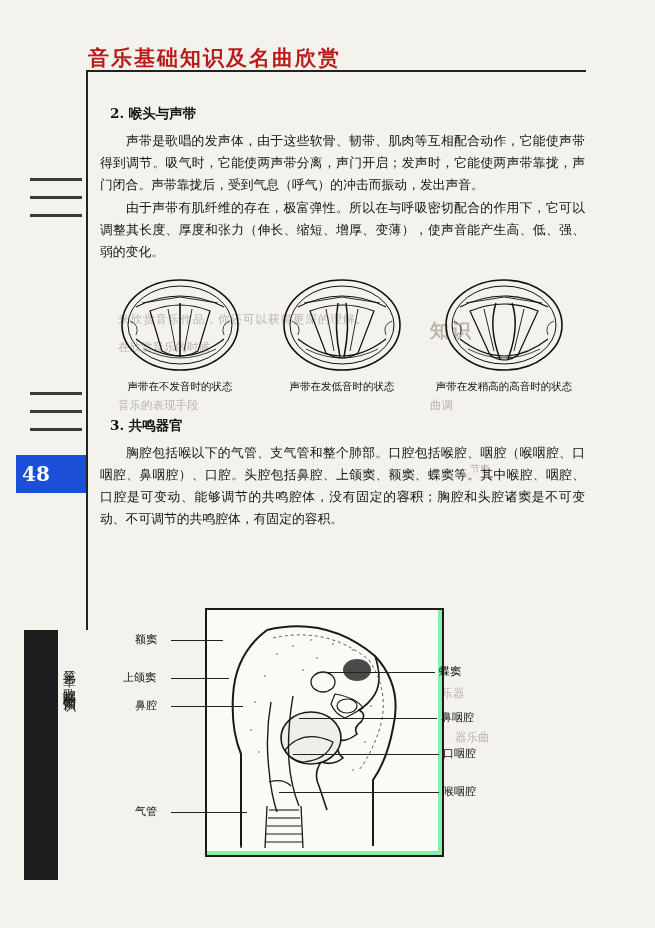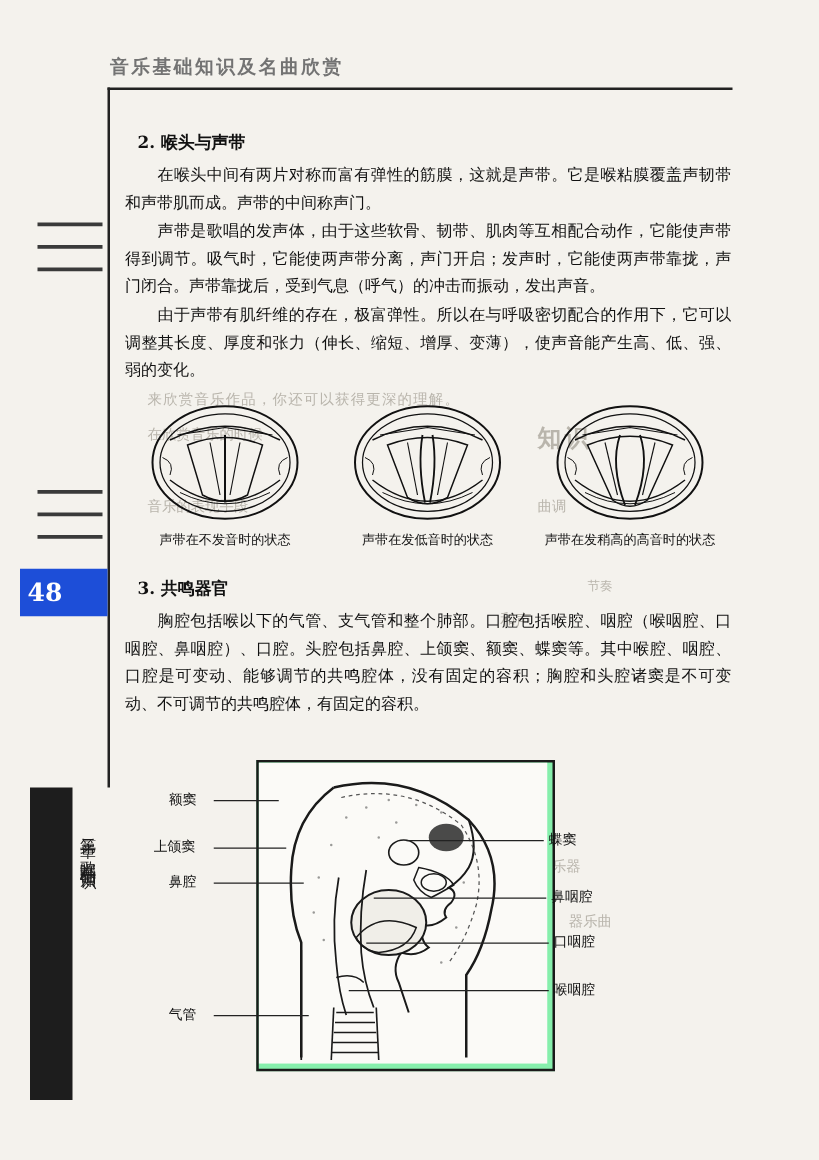--- a/index.html
+++ b/index.html
@@ -19,23 +19,23 @@
     inset: 0;
     background: #f4f2ed;
   }
   
   .header-title {
     position: absolute;
     left: 88px;
     top: 44px;
     font-family: "DejaVu Serif", serif;
     font-weight: bold;
-    font-size: 15px;
+    font-size: 21px;
     letter-spacing: 2px;
-    color: #737373;
+    color: #b91c1c;
   }
   .header-rule {
     position: absolute;
     left: 86px;
     top: 70px;
     width: 500px;
     height: 2px;
     background: #222;
   }
   
@@ -164,21 +164,21 @@
     position: absolute;
     height: 1px;
     background: #222;
   }
 </style>
 </head>
 <body>
 
 <div class="page">
 
-  <div class="ghost" style="left:430px; top:318px; font-size:19px; font-weight:bold; letter-spacing:3px;margin-top:20px;">知识</div>
+  <div class="ghost" style="left:430px; top:318px; font-size:19px; font-weight:bold; letter-spacing:3px;">知识</div>
   <div class="ghost" style="left:118px; top:312px; font-size:11.5px; letter-spacing:1px;">来欣赏音乐作品，你还可以获得更深的理解。</div>
   <div class="ghost" style="left:118px; top:340px; font-size:11.5px;">在欣赏音乐的时候</div>
   <div class="ghost" style="left:118px; top:398px; font-size:11.5px;">音乐的表现手段</div>
   <div class="ghost" style="left:430px; top:398px; font-size:11.5px;">曲调</div>
   <div class="ghost" style="left:470px; top:462px; font-size:10px;">节奏</div>
   <div class="ghost" style="left:400px; top:488px; font-size:12.5px;">和声</div>
   <div class="ghost" style="left:430px; top:686px; font-size:11.5px;">和乐器</div>
   <div class="ghost" style="left:455px; top:730px; font-size:11.5px;text-align:center;">器乐曲</div>
   <div class="ghost" style="left:230px; top:724px; font-size:11.5px;">了解音乐语言表达的感情</div>
 
@@ -193,21 +193,20 @@
   <div class="deco-bar" style="top:410px;"></div>
   <div class="deco-bar" style="top:428px;"></div>
 
   <div class="page-number-block">48</div>
   <div class="side-tab"></div>
   <div class="side-tab-text">第二章  歌唱基础知识</div>
 
   <div class="content">
 
     <div class="sec-title">2. 喉头与声带</div>
-    <p class="para">在喉头中间有两片对称而富有弹性的筋膜，这就是声带。它是喉粘膜覆盖声韧带和声带肌而成。声带的中间称声门。</p>
     <p class="para">声带是歌唱的发声体，由于这些软骨、韧带、肌肉等互相配合动作，它能使声带得到调节。吸气时，它能使两声带分离，声门开启；发声时，它能使两声带靠拢，声门闭合。声带靠拢后，受到气息（呼气）的冲击而振动，发出声音。</p>
     <p class="para">由于声带有肌纤维的存在，极富弹性。所以在与呼吸密切配合的作用下，它可以调整其长度、厚度和张力（伸长、缩短、增厚、变薄），使声音能产生高、低、强、弱的变化。</p>
 
     <div class="figs">
 
       <div class="fig fig-1">
         <svg width="148" height="96" viewBox="0 0 148 96">
           <ellipse cx="74" cy="48" rx="58" ry="45" fill="none" stroke="#111" stroke-width="1.6"></ellipse>
           <ellipse cx="74" cy="48" rx="52" ry="39" fill="none" stroke="#111" stroke-width="1"></ellipse>
           <path d="M30 30 Q74 8 118 30" fill="none" stroke="#111" stroke-width="1.2"></path>

